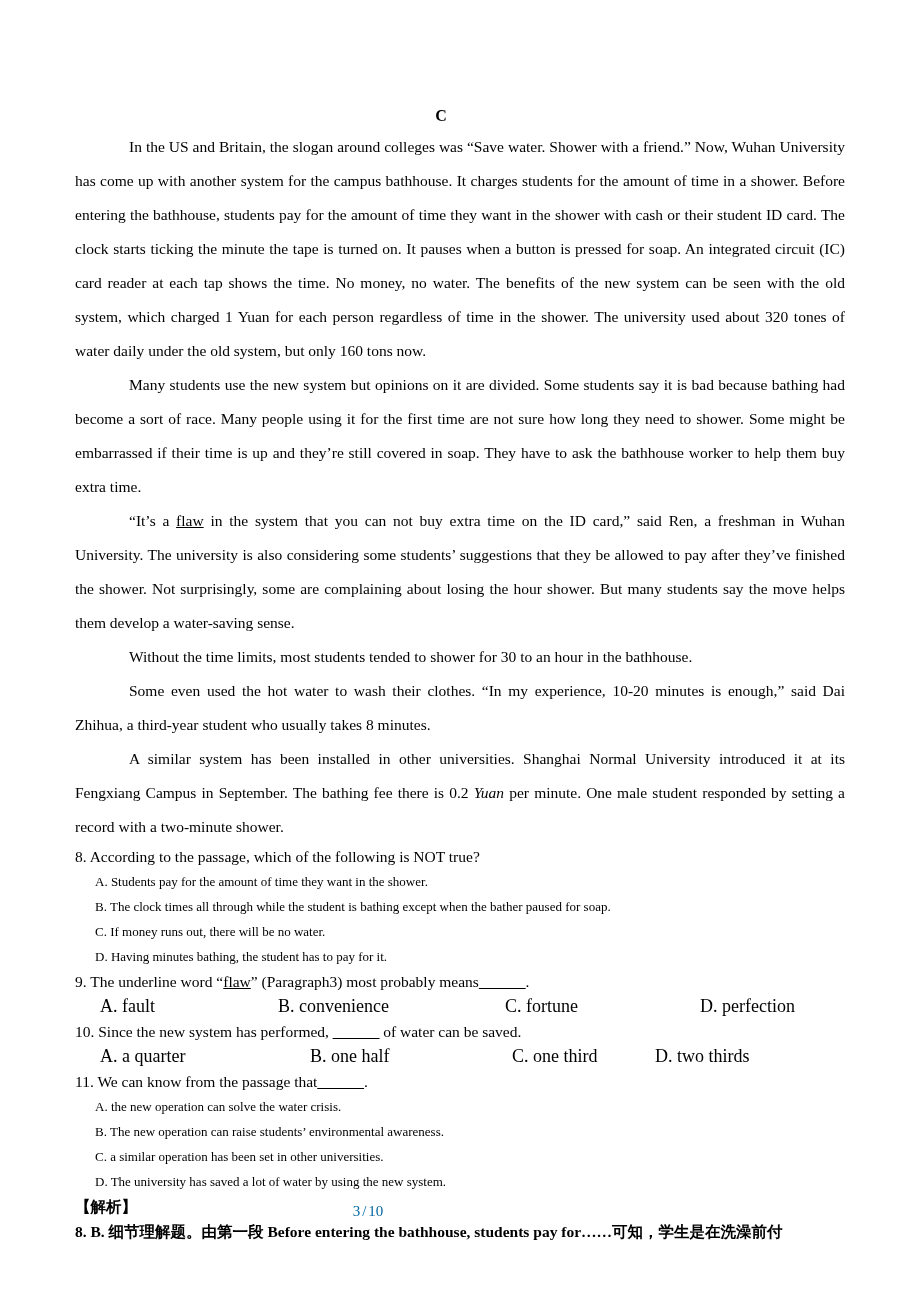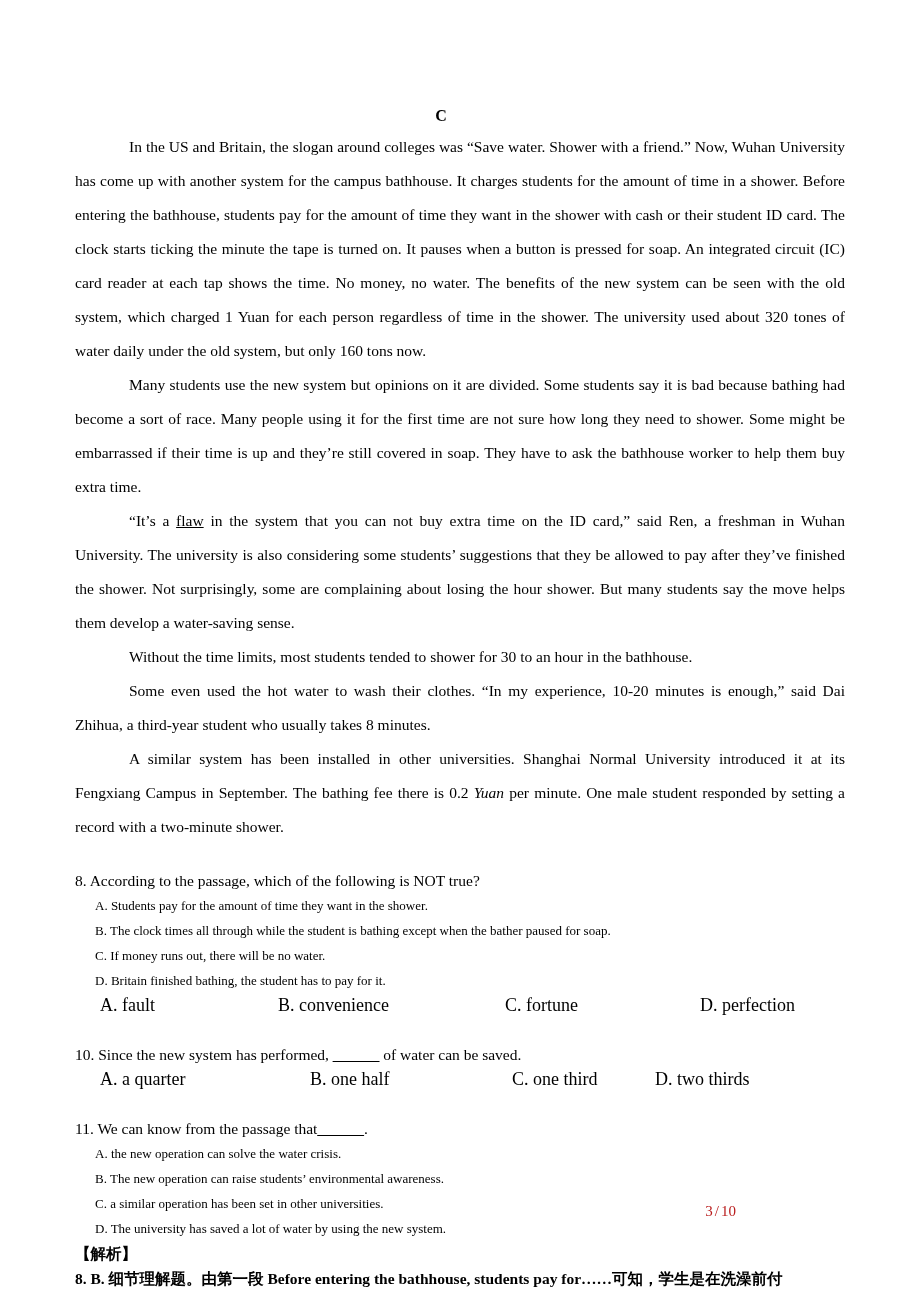--- a/index.html
+++ b/index.html
@@ -65,21 +65,21 @@
   }
   .para.last-line-left { text-align-last: left; }
 
   
   .q {
     font-size: 15.5px;
     line-height: 25px;
     margin: 0;
     text-align: left;
   }
-  .q-stem { padding-left: 0px; margin-top: 24px; }
+  .q-stem { padding-left: 0px; }
   .opt-line {
     font-size: 13px;
     line-height: 25px;
     margin: 0;
     padding-left: 20px;
     white-space: pre;
   }
   .opts-row {
     font-size: 18px;
     line-height: 25px;
@@ -96,24 +96,24 @@
   .blank-u { text-decoration: underline; }
   .uline { text-decoration: underline; }
   .ital { font-style: italic; }
 
   
   .footer {
     position: absolute;
     left: 0;
     top: 1203px;
     width: 736px;
-    text-align: right;
+    text-align: center;
     font-size: 15px;
     font-family: "Liberation Serif", "DejaVu Serif", serif;
-    color: #b91c1c;
+    color: #0369a1;
   }
   .footer .sep { padding: 0 2px; }
 </style>
 </head>
 <body>
 
 <div class="page">
   <div class="content">
 
 
@@ -126,24 +126,25 @@
       <p class="para last-line-left">Without the time limits, most students tended to shower for 30 to an hour in the bathhouse.</p>
       <p class="para">Some even used the hot water to wash their clothes. “In my experience, 10-20 minutes is enough,” said Dai Zhihua, a third-year student who usually takes 8 minutes.</p>
       <p class="para"><span>A similar system has been installed in other universities. Shanghai Normal University introduced it at its Fengxiang Campus in September. The bathing fee there is 0.2 </span><span class="ital">Yuan</span><span> per minute. One male student responded by setting a record with a two-minute shower.</span></p>
     </div>
 
     <div>
       <div class="q q-stem">8. According to the passage, which of the following is NOT true?</div>
       <div class="opt-line">A. Students pay for the amount of time they want in the shower.</div>
       <div class="opt-line">B. The clock times all through while the student is bathing except when the bather paused for soap.</div>
       <div class="opt-line">C. If money runs out, there will be no water.</div>
-      <div class="opt-line">D. Britain finished bathing, the student has to pay for it.</div>
+      <div class="opt-line">D. Having minutes bathing, the student has to pay for it.</div>
     </div>
 
     <div>
+      <div class="q q-stem"><span>9. The underline word “</span><span class="uline">flaw</span><span>” (Paragraph3) most probably means</span><span class="blank-u">______</span><span>.</span></div>
       <div class="opts-row">
         <span class="opt" style="left:25px">A. fault</span>
         <span class="opt" style="left:203px">B. convenience</span>
         <span class="opt" style="left:430px">C. fortune</span>
         <span class="opt" style="left:625px">D. perfection</span>
       </div>
     </div>
 
     <div>
       <div class="q q-stem"><span>10. Since the new system has performed, </span><span class="blank-u">______</span><span> of water can be saved.</span></div>

